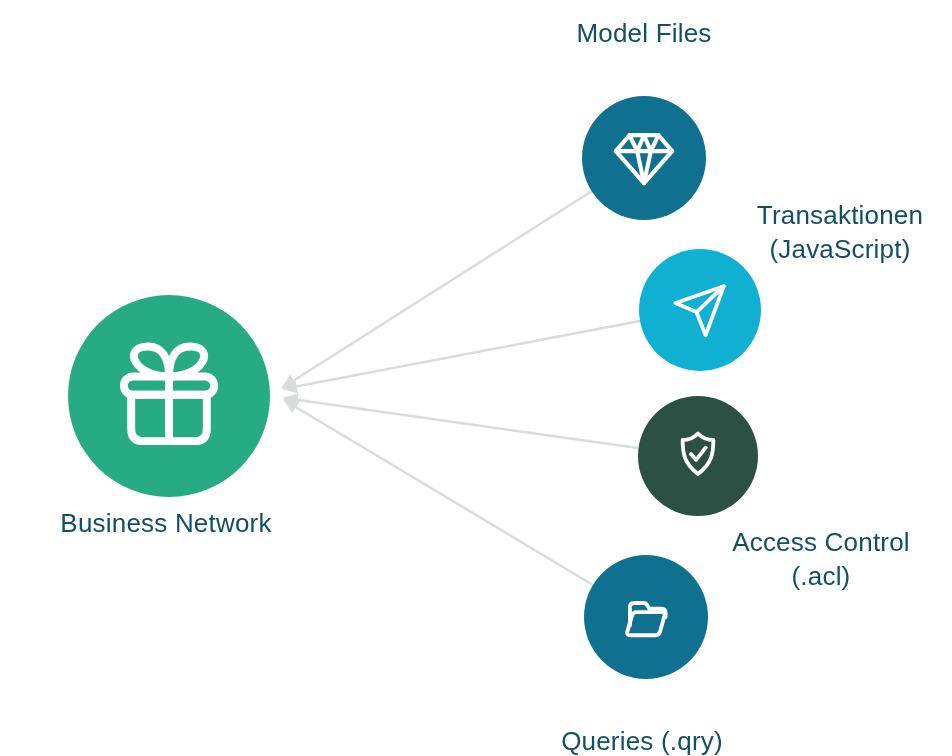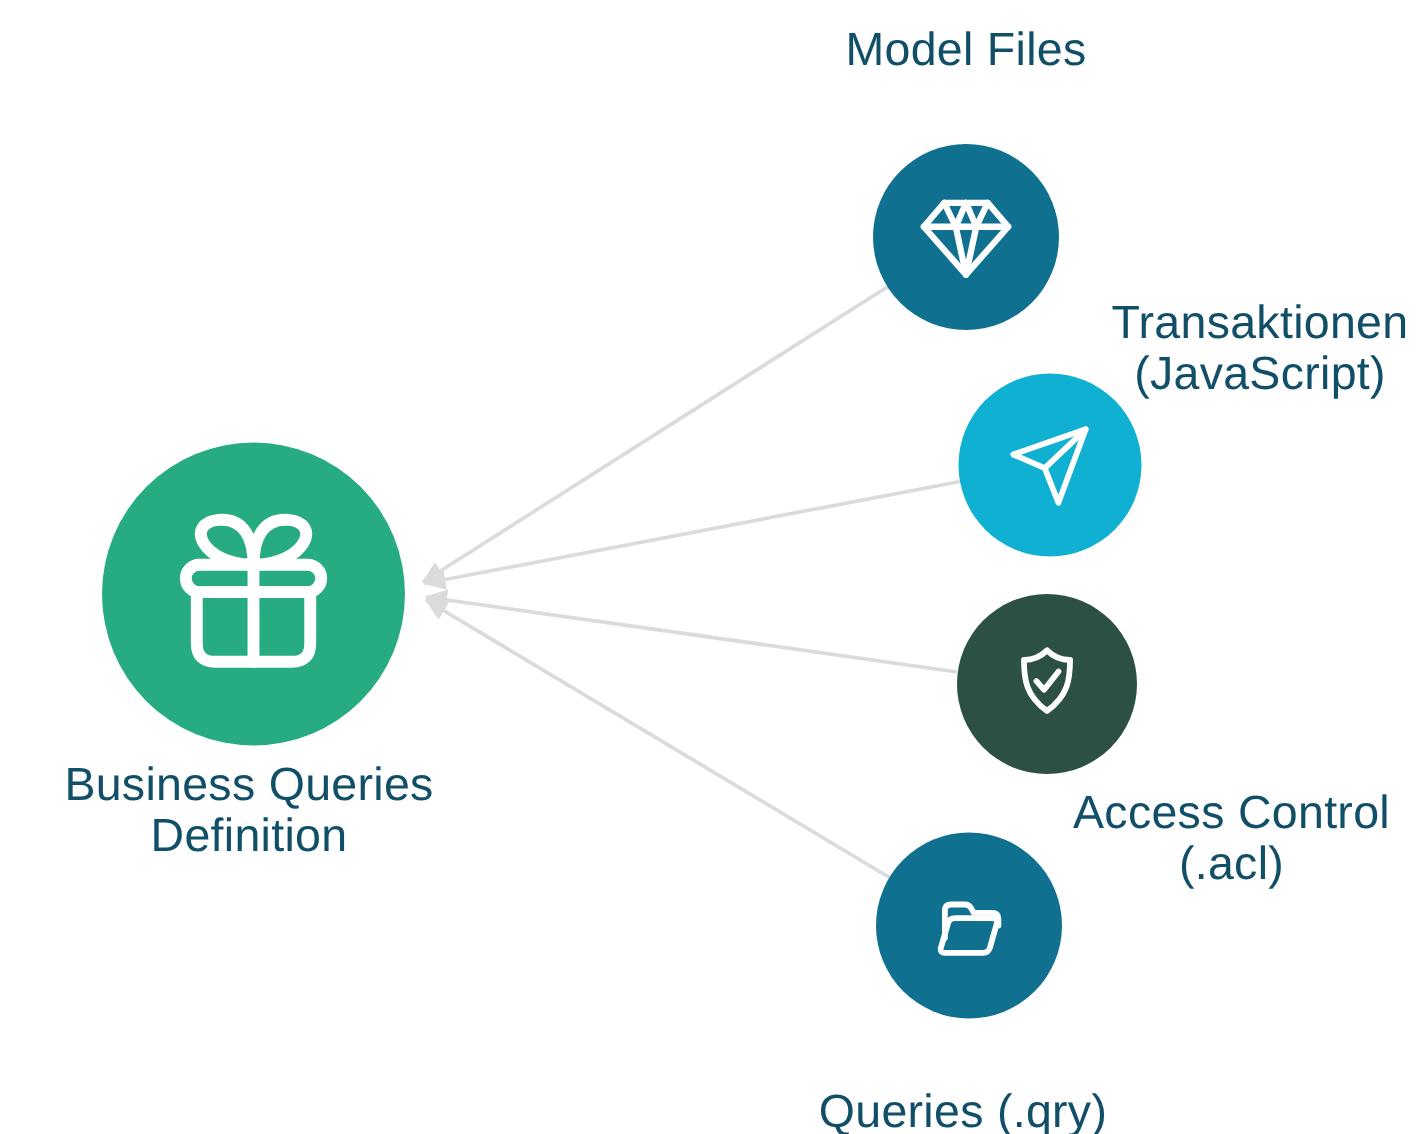--- a/index.html
+++ b/index.html
@@ -31,21 +31,21 @@
   .circle-center   { left: 68px;  top: 295px; width: 202px; height: 202px; background: var(--c-center_green); }
   .circle-model    { left: 582px; top: 96px;  width: 124px; height: 124px; background: var(--c-teal); }
   .circle-trans    { left: 639px; top: 249px; width: 122px; height: 122px; background: var(--c-cyan); }
   .circle-access   { left: 638px; top: 396px; width: 120px; height: 120px; background: var(--c-dark_green); }
   .circle-queries  { left: 584px; top: 555px; width: 124px; height: 124px; background: var(--c-teal); }
 
   .label {
     position: absolute;
     text-align: center;
     color: var(--c-text, #114F68);
-    font-size: 31px;
+    font-size: 26px;
     line-height: 34px;
     font-weight: 400;
     letter-spacing: 0.2px;
   }
   .label-center  { left: 6px;   top: 506px; width: 320px; }
   .label-model   { left: 494px; top: 16px;  width: 300px; }
   .label-trans   { left: 690px; top: 198px; width: 300px; }
   .label-access  { left: 671px; top: 525px; width: 300px; }
   .label-queries { left: 492px; top: 696px; width: 300px; margin-top: 28px; }
 
@@ -80,22 +80,21 @@
       <g class="icon-stroke" stroke-width="6.5">
         <path d="M50 34 C22 34 12 11 31 9.5 C45 8.5 50 20 50 34"></path>
         <path d="M50 34 C78 34 88 11 69 9.5 C55 8.5 50 20 50 34"></path>
         <rect x="13" y="34" width="74" height="15" rx="7.5"></rect>
         <path d="M19 49 H81 V77 Q81 87 71 87 H29 Q19 87 19 77 Z"></path>
         <line x1="50" y1="34" x2="50" y2="87"></line>
       </g>
     </svg>
   </div>
   <div class="label label-center">
-    <div>Business Queries</div>
-    <div>Definition</div>
+    <div>Business Network</div>
   </div>
 
   <div class="circle circle-model">
     <svg width="76" height="76" viewBox="0 0 100 100">
       <g class="icon-stroke" stroke-width="5.5">
         <path d="M13 41 L31 20 H69 L87 41 L50 83 Z"></path>
         <line x1="13" y1="41" x2="87" y2="41"></line>
         <path d="M31 20 L41 41 L50 20 L59 41 L69 20"></path>
         <line x1="41" y1="41" x2="50" y2="83"></line>
         <line x1="59" y1="41" x2="50" y2="83"></line>

